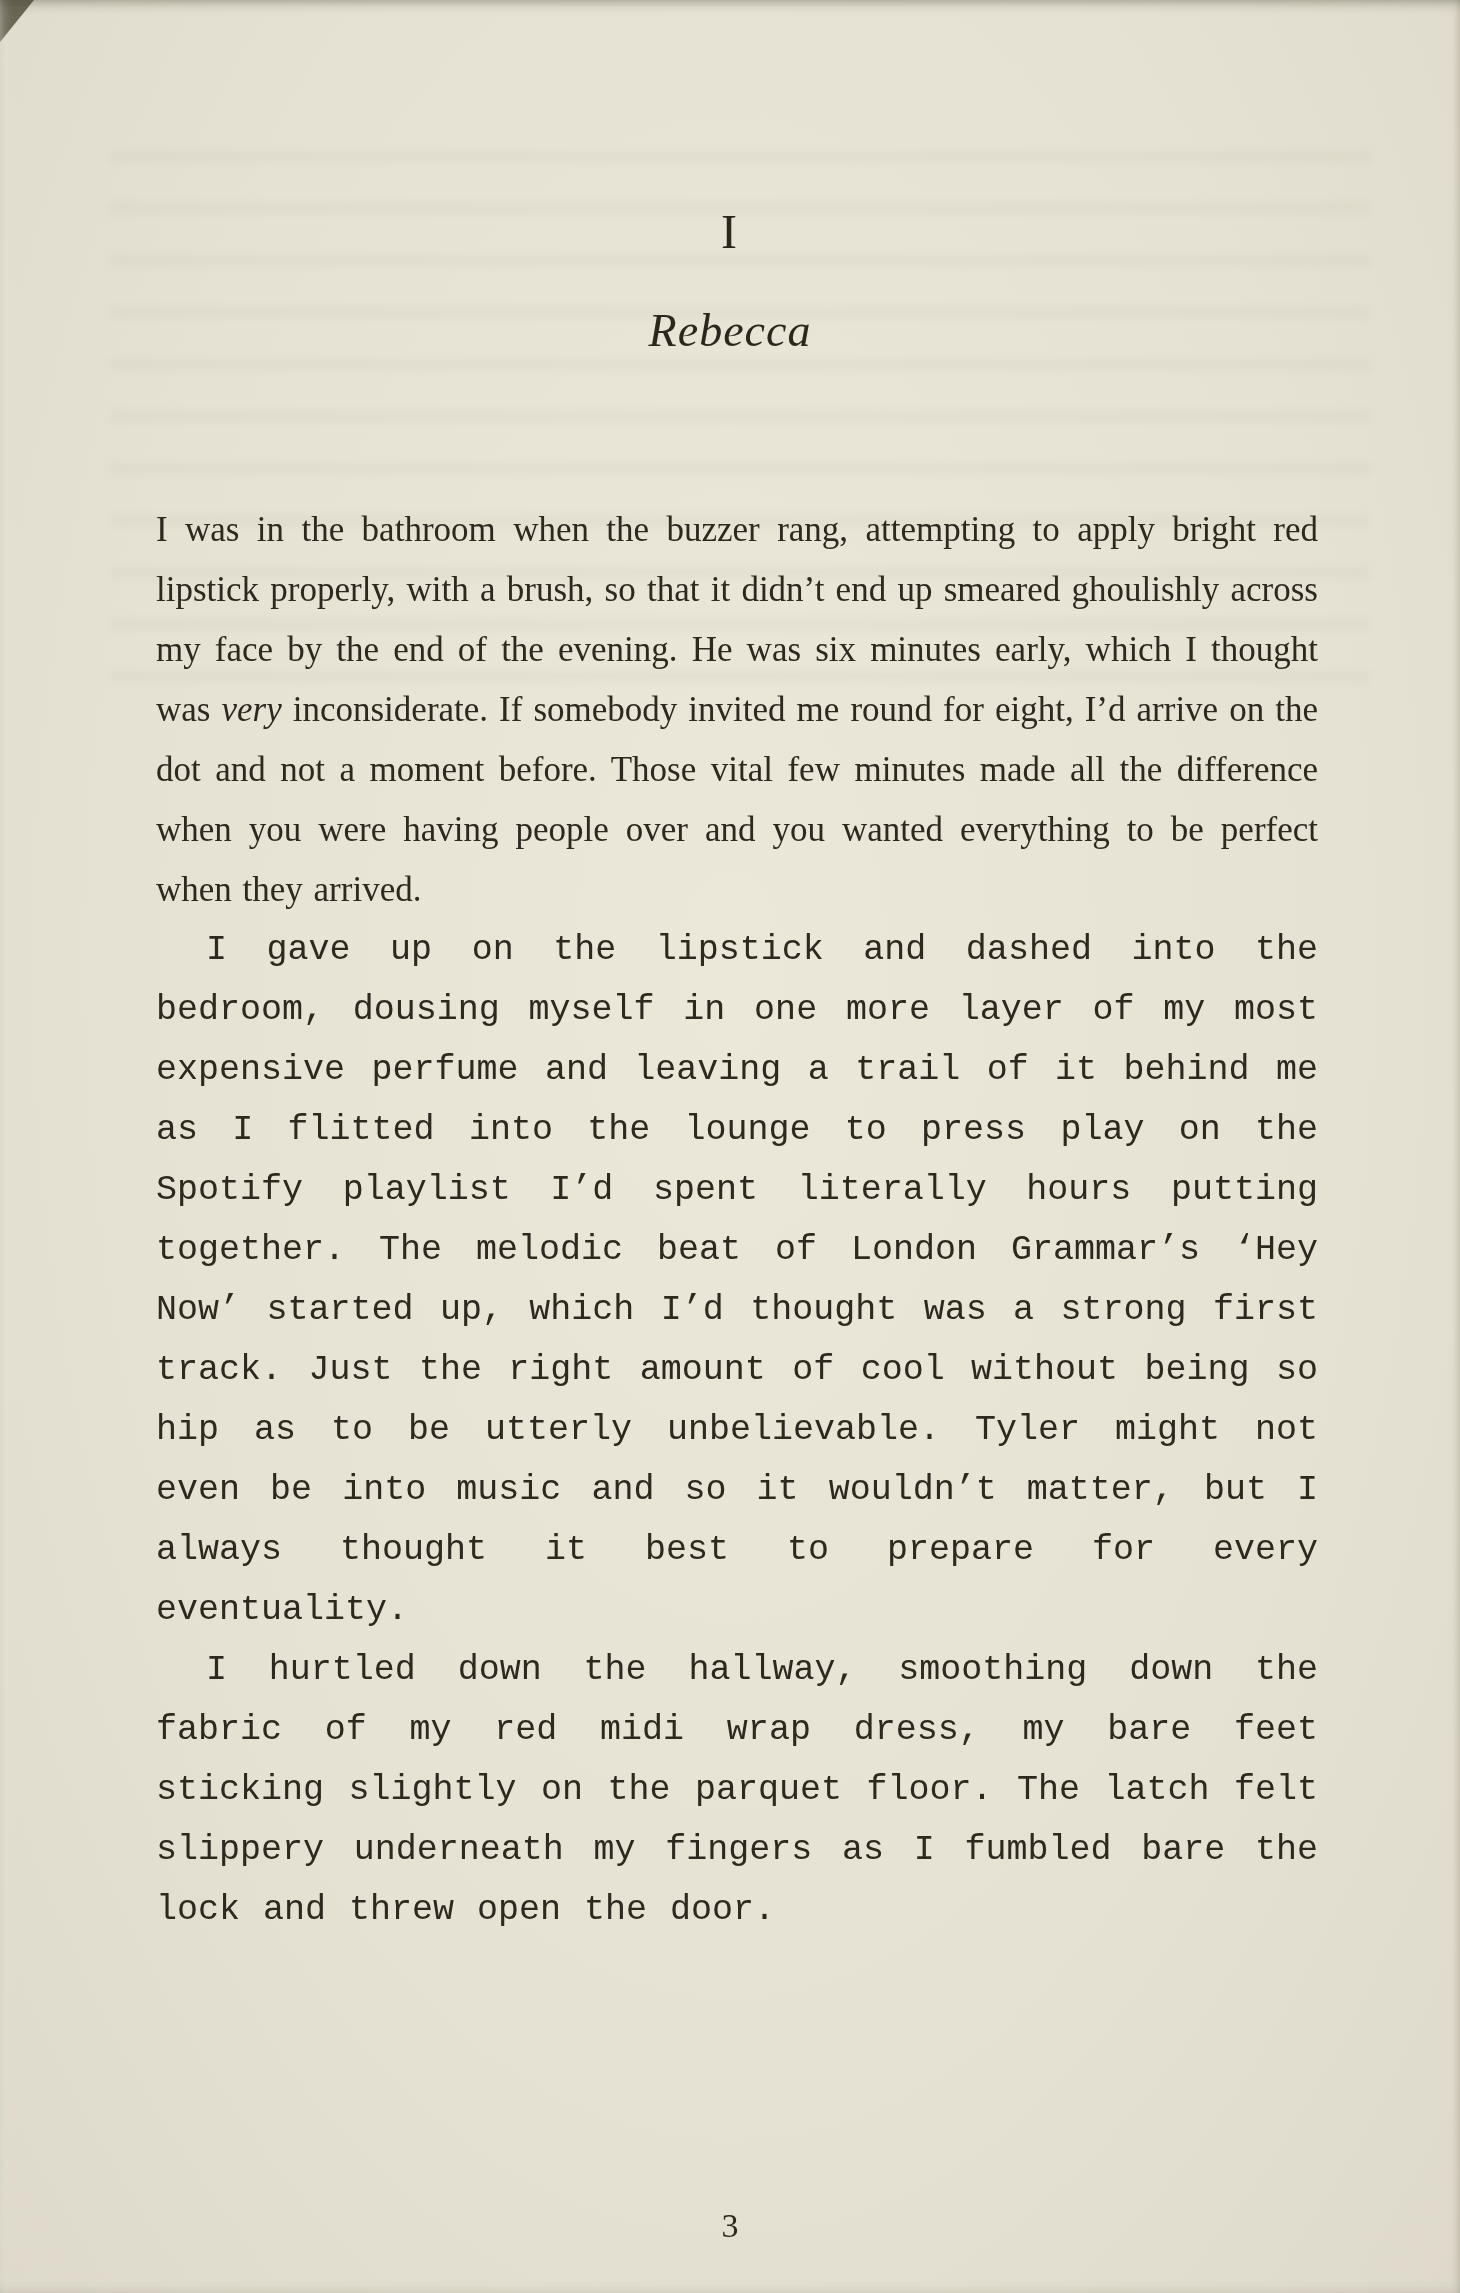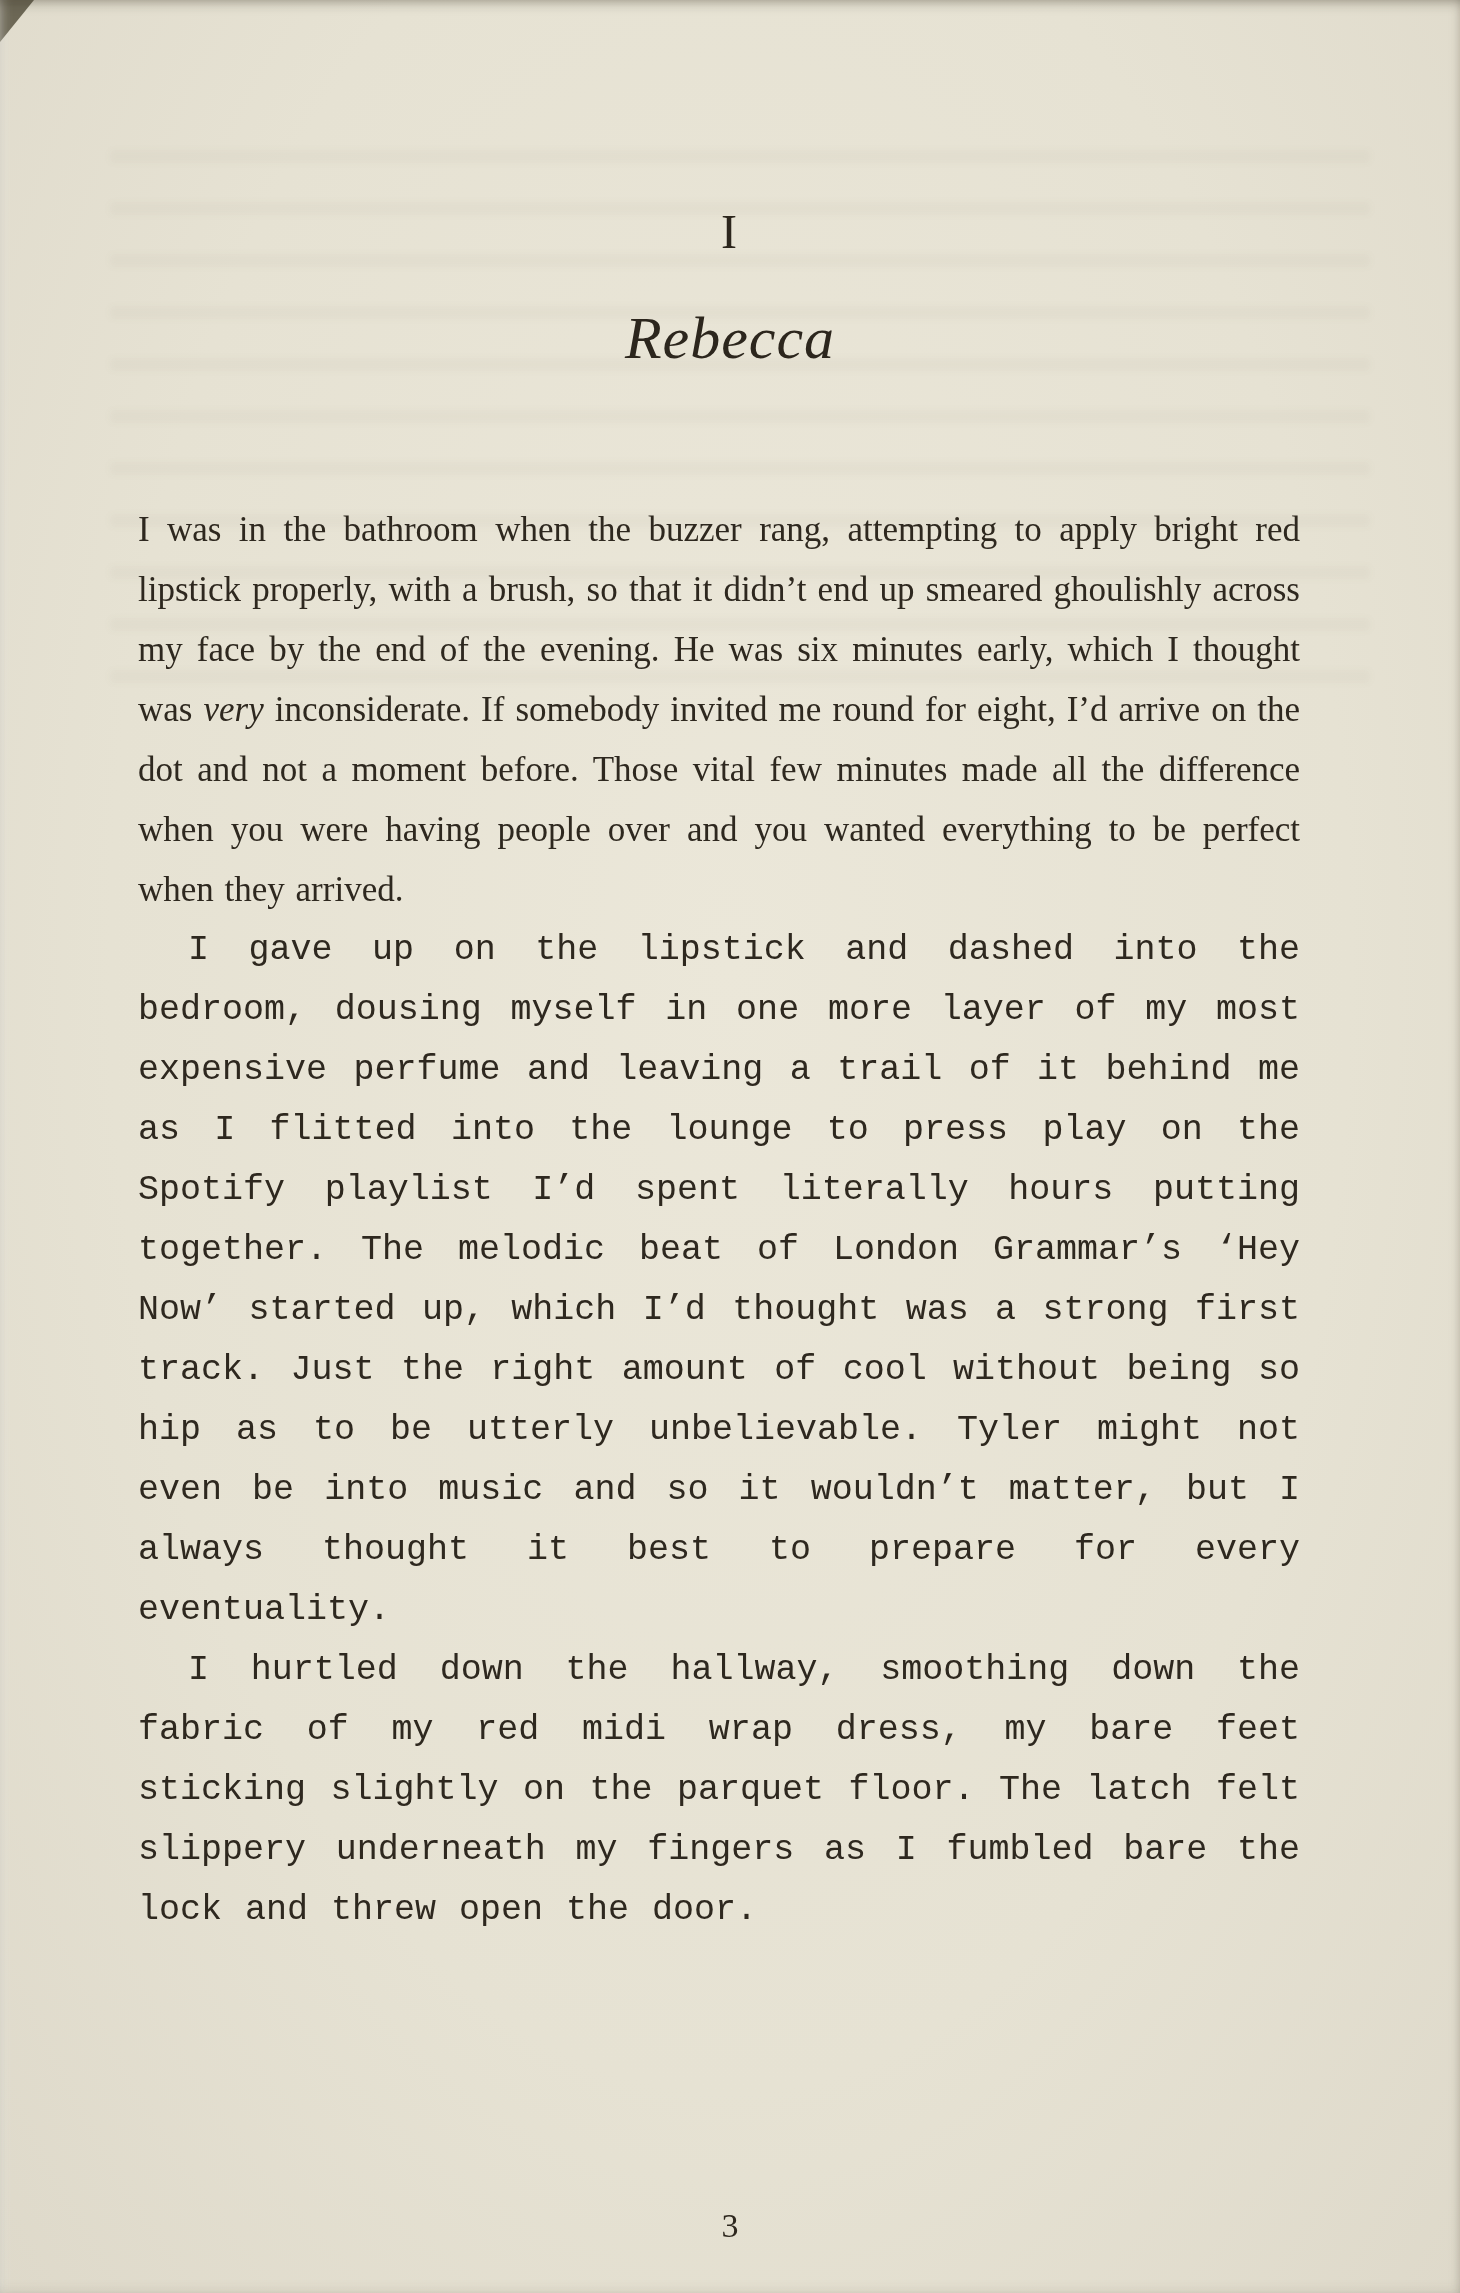--- a/index.html
+++ b/index.html
@@ -67,32 +67,32 @@
     text-align: center;
   }
   .chapter-number {
     font-size: 48px;
     line-height: 1;
     letter-spacing: 2px;
     color: #2c261d;
   }
   .chapter-title {
     margin: 52px 0 0 0;
-    font-size: 60px;
+    font-size: 46px;
     line-height: 1;
     font-weight: normal;
     font-style: italic;
     letter-spacing: 1px;
     color: #2c261d;
     text-align: center;
   }
   .body-text {
     position: absolute;
     top: 500px;
-    left: 138px;
+    left: 156px;
     width: 1162px;
   }
   .para {
     margin: 0;
     font-size: 35px;
     line-height: 60px;
     text-align: justify;
     text-justify: inter-word;
     word-spacing: 2px;
   }

